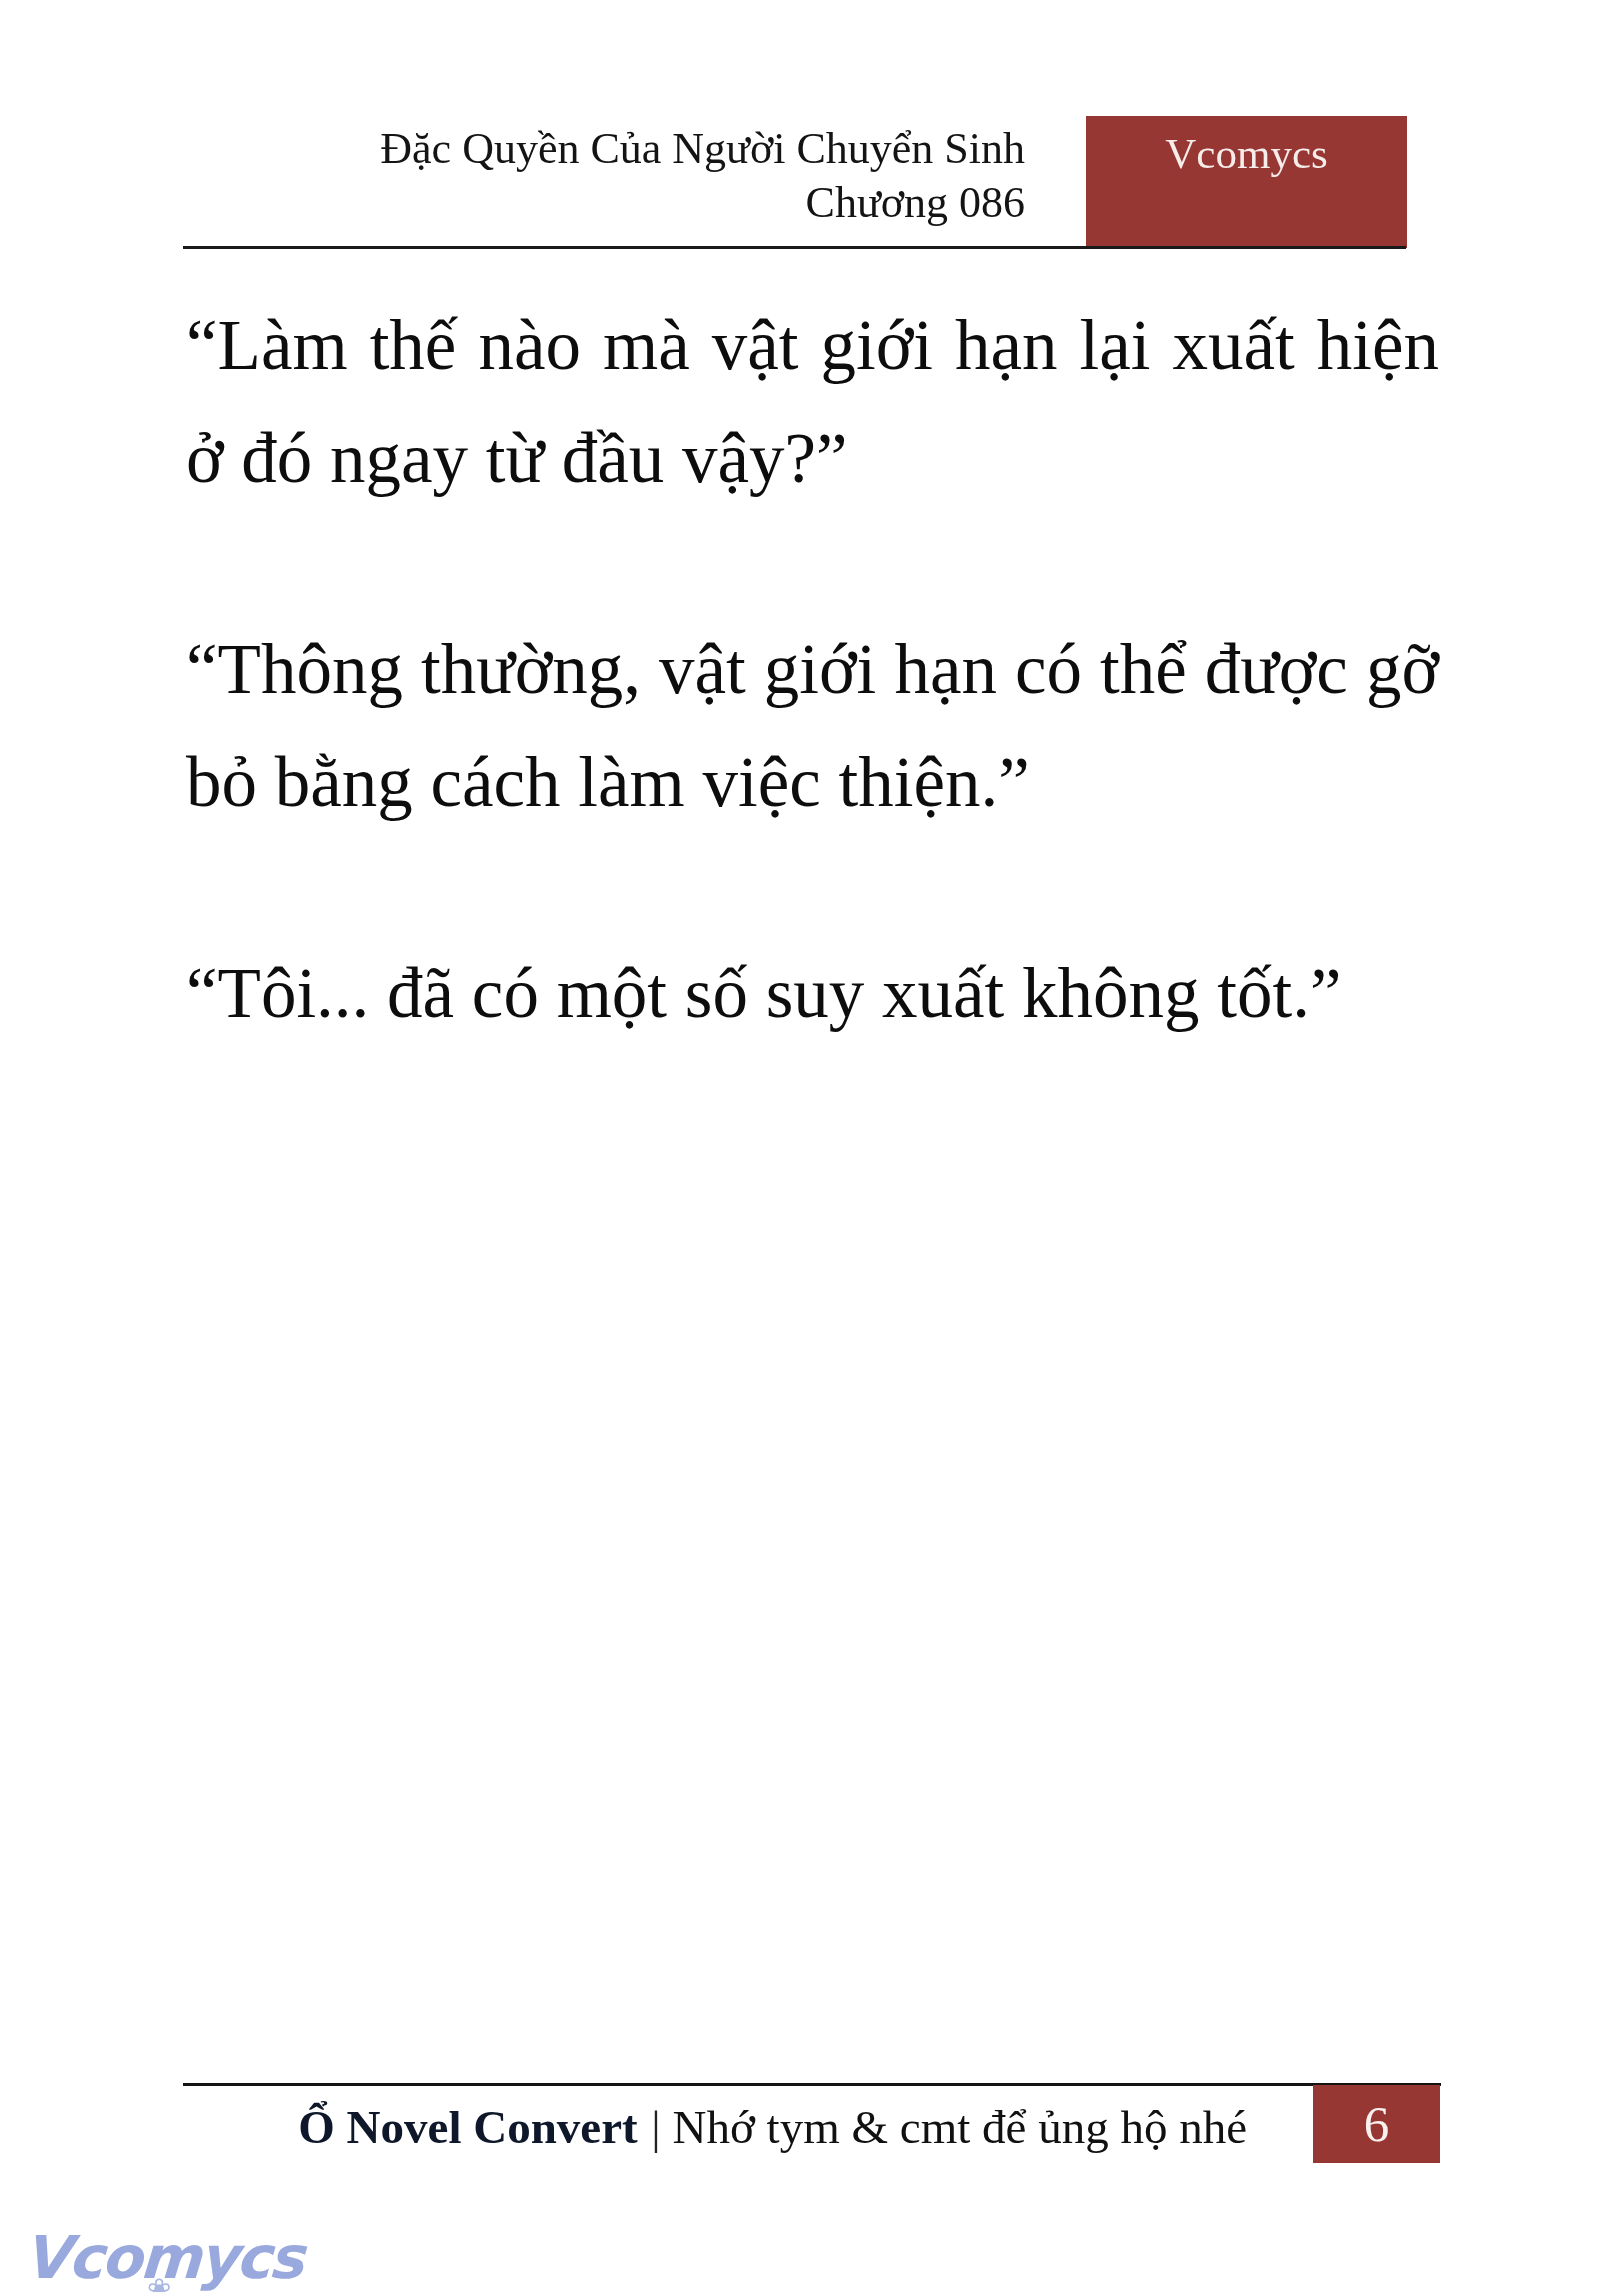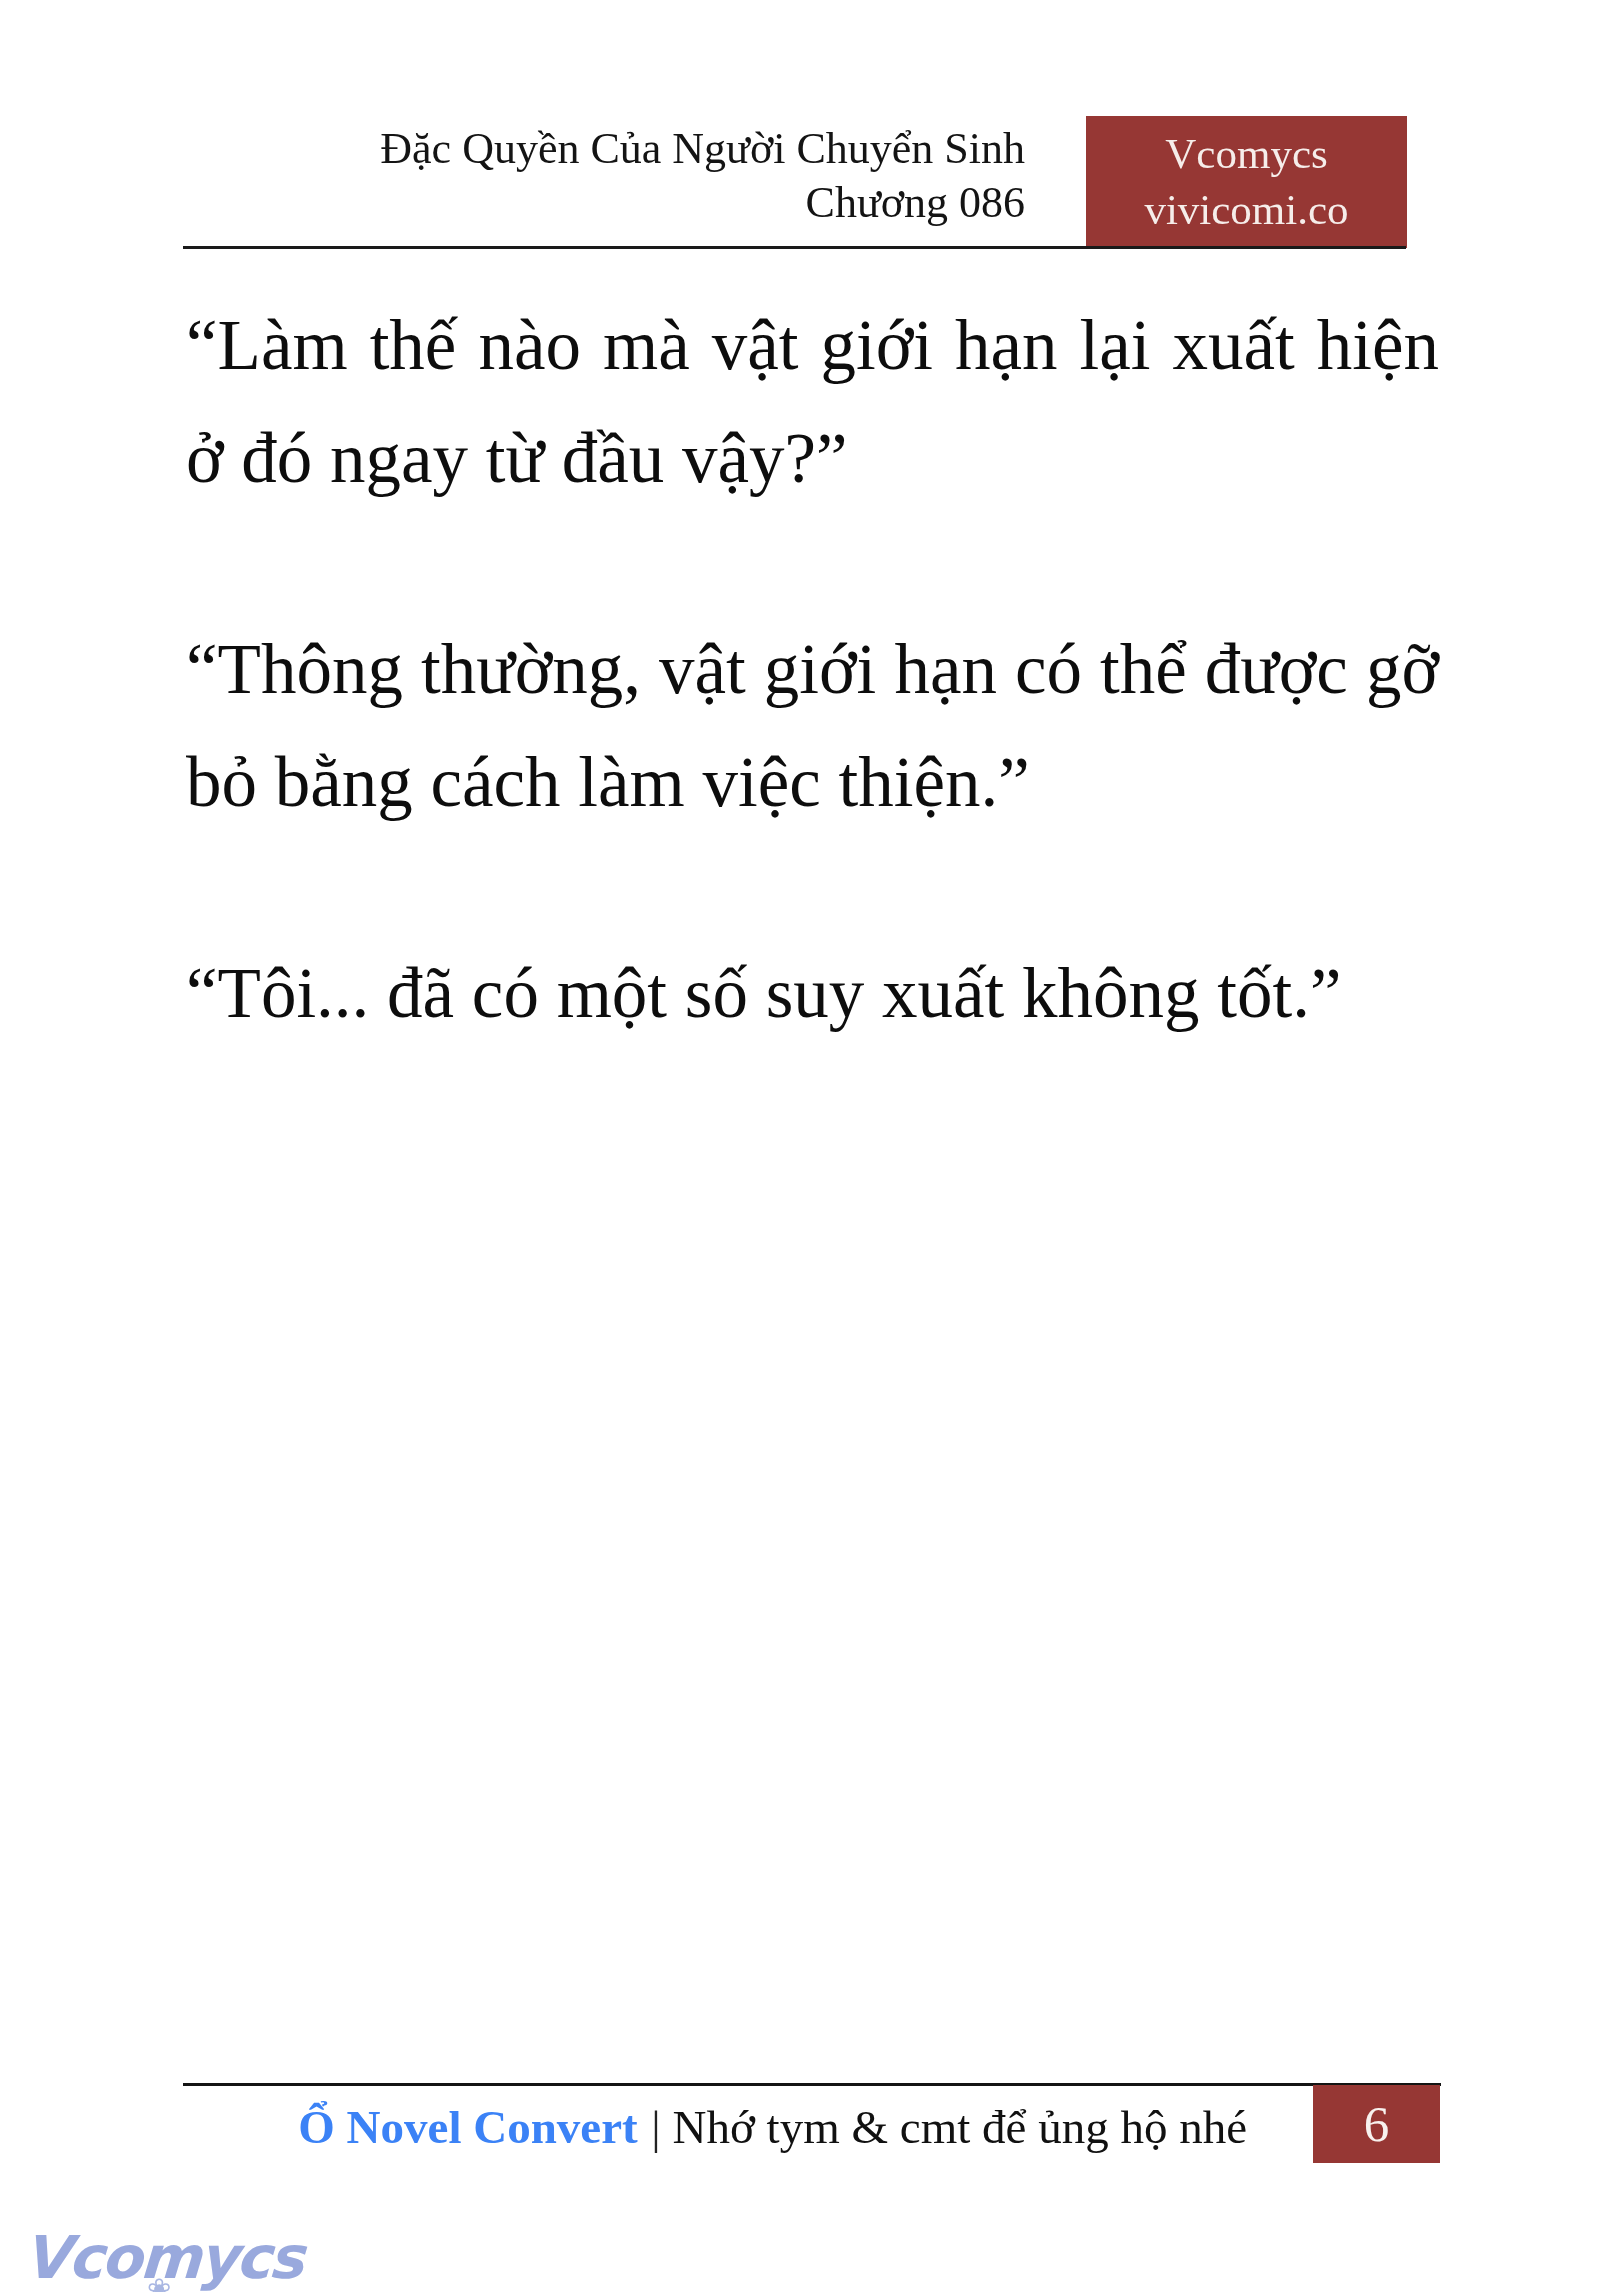--- a/index.html
+++ b/index.html
@@ -76,21 +76,21 @@
   .footer-text{
     position:absolute;
     top:2079px;
     right:319px;
     font-size:47px;
     line-height:57px;
     white-space:nowrap;
     color:#111111;
   }
   .footer-brand{
-    color:#3b82f6;
+    color:#0f172a;
     font-weight:bold;
   }
   .footer-sep{
     font-weight:normal;
     padding:0 11.8px 0 13.7px;
     color:#222222;
   }
   .page-number-box{
     position:absolute;
     left:1313px;
@@ -133,21 +133,20 @@
 
 <div id="page">
 
   <div class="header-text">
     <div>Đặc Quyền Của Người Chuyển Sinh</div>
     <div>Chương 086</div>
   </div>
 
   <div class="brand-box">
     <div>Vcomycs</div>
-    <div>vivicomi.co</div>
   </div>
 
   <div class="header-rule"></div>
 
   <div class="body-text">
     <p>“Làm thế nào mà vật giới hạn lại xuất hiện ở đó ngay từ đầu vậy?”</p>
     <p>“Thông thường, vật giới hạn có thể được gỡ bỏ bằng cách làm việc thiện.”</p>
     <p>“Tôi... đã có một số suy xuất không tốt.”</p>
   </div>
 

